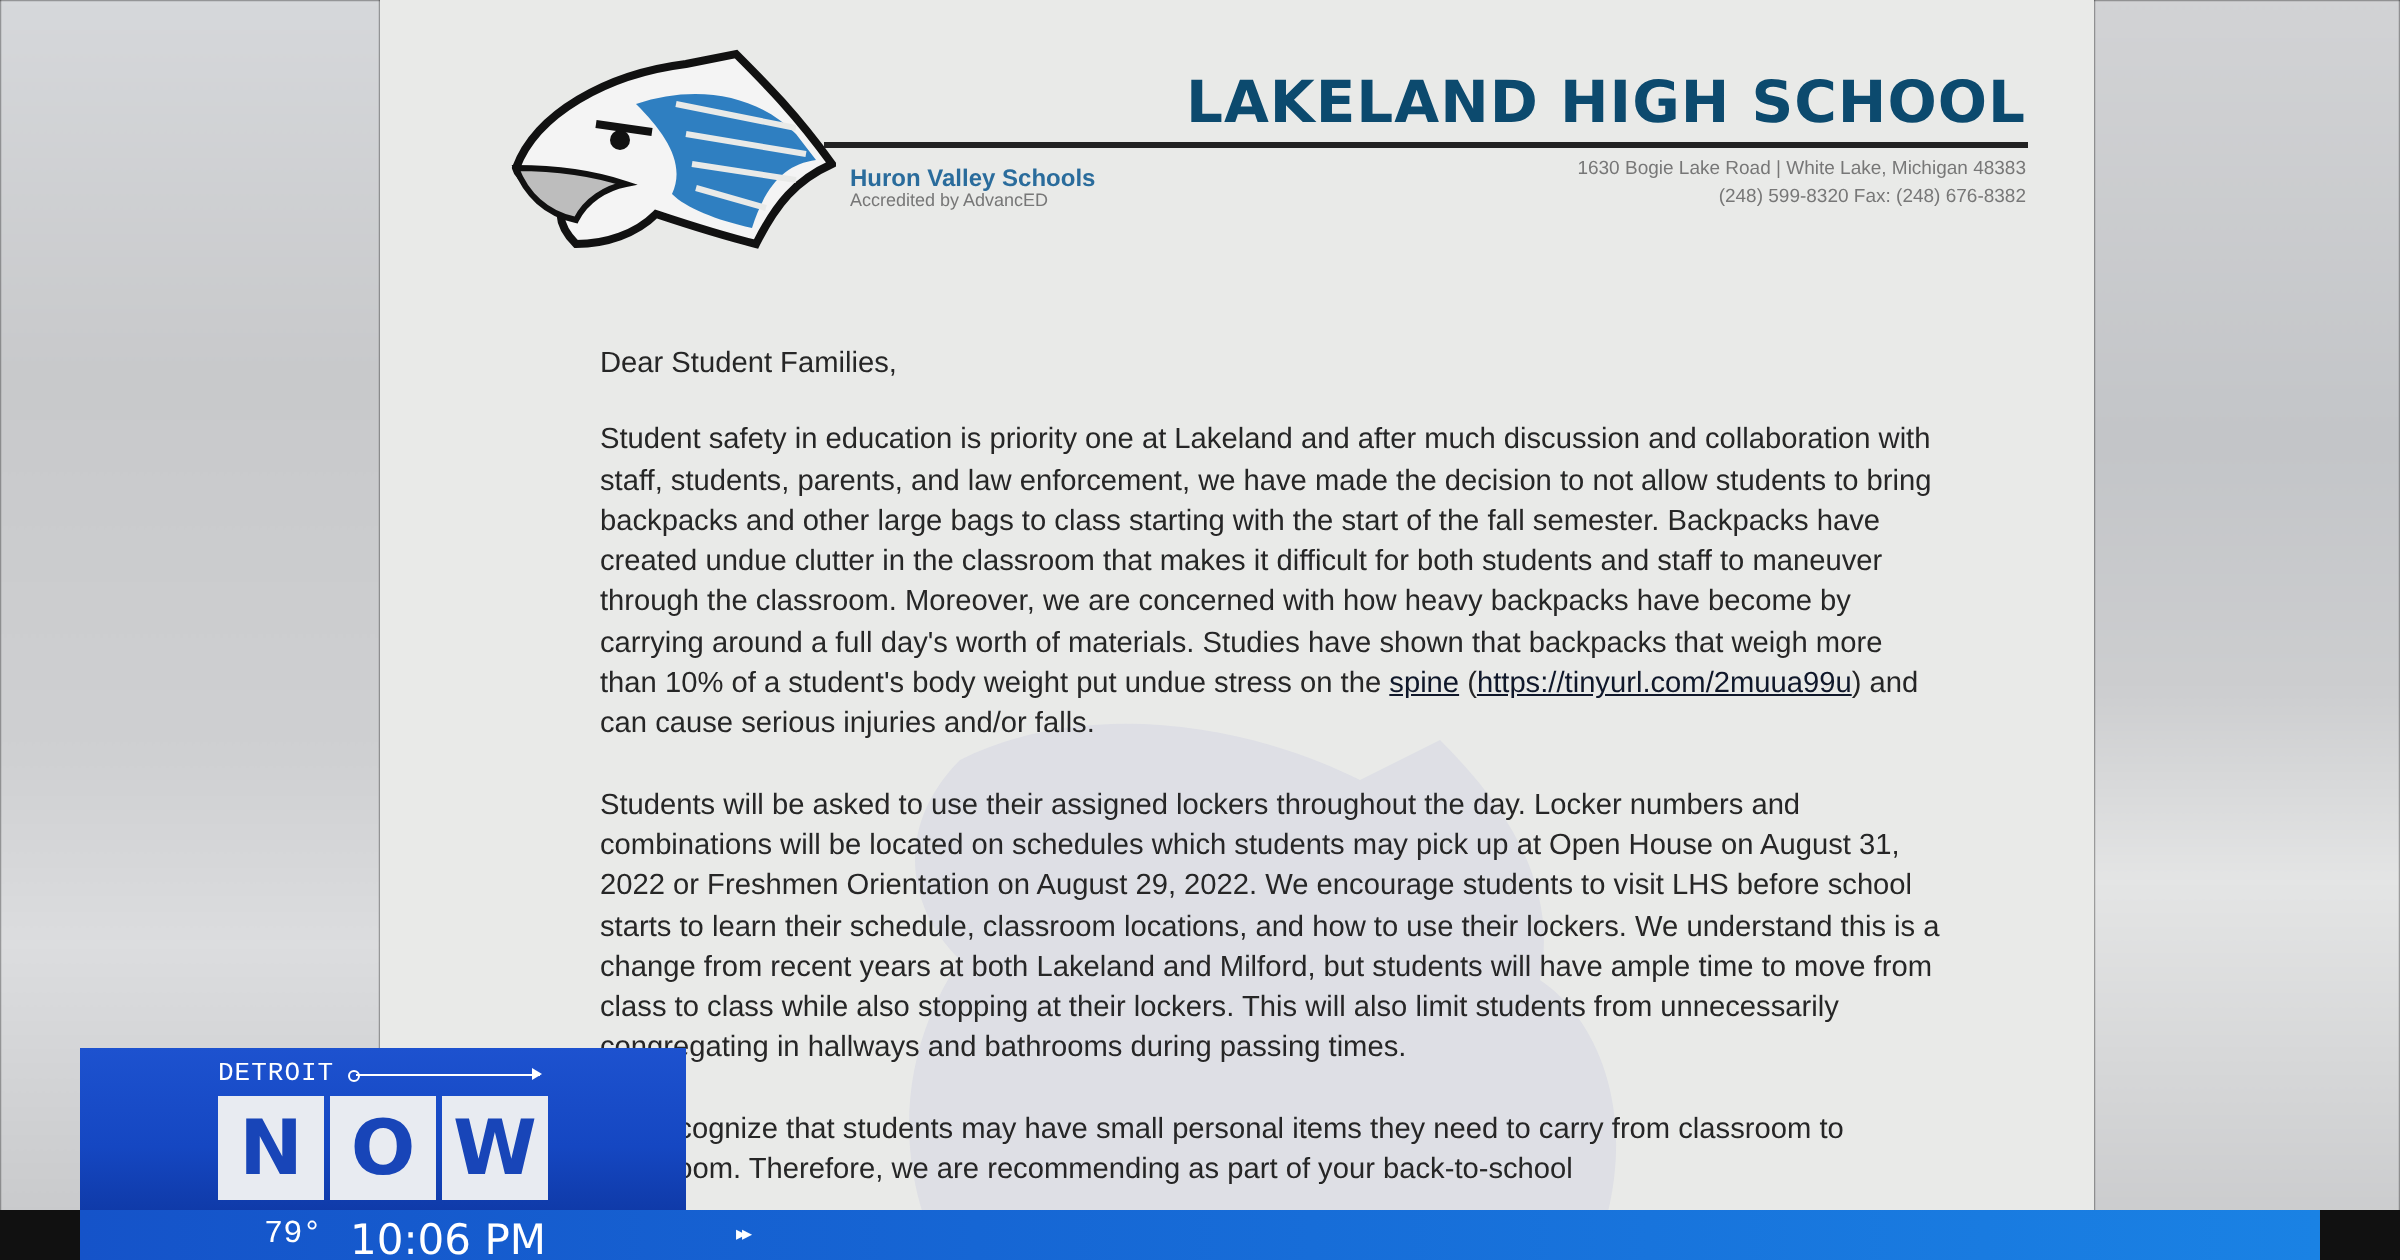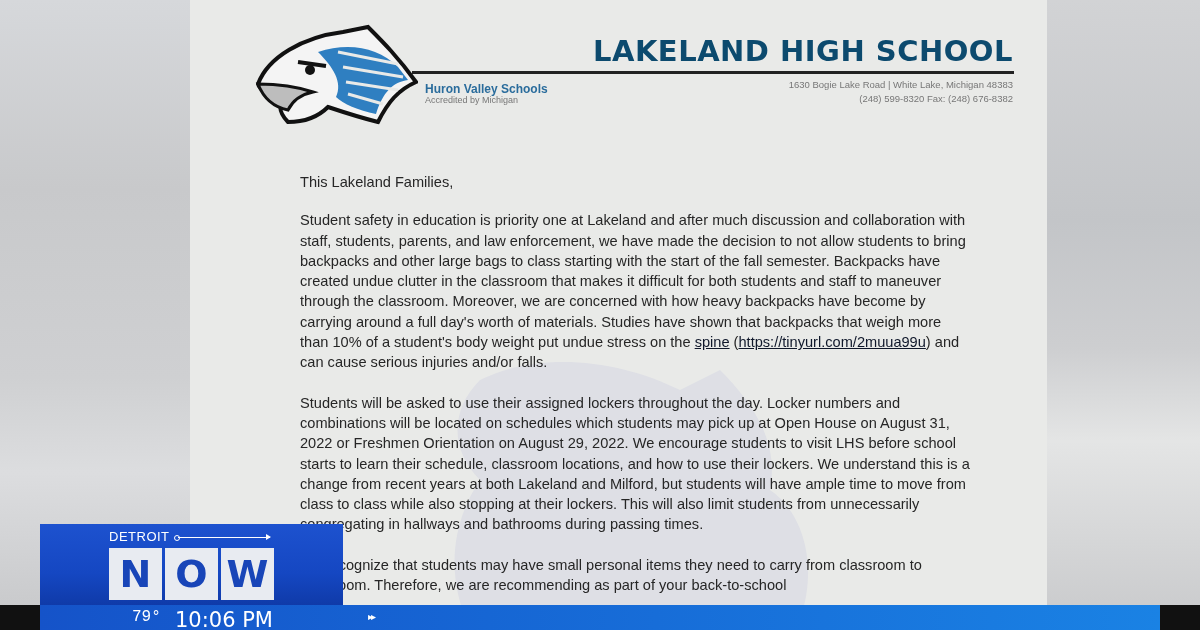--- a/index.html
+++ b/index.html
@@ -51,21 +51,21 @@
   .letter .salutation { margin-bottom: 18px; }
   .link { color: #0f172a; text-decoration: underline; }
 
   
   .dn-box {
     position: absolute; left: 40px; top: 524px; width: 303px; height: 82px;
     background: linear-gradient(180deg, #1d52cf 0%, #1547c2 60%, #0f3aa8 100%);
   }
   .dn-detroit {
     position: absolute; left: 69px; top: 5px; color: #fff; font-size: 13px; letter-spacing: 0.5px;
-    font-family: Liberation Sans, sans-serif;
+    font-family: Liberation Mono, monospace;
   }
   .dn-line { position: absolute; left: 138px; top: 13px; width: 92px; height: 1px; background: #fff; }
   .dn-line::before { content: ""; position: absolute; left: -4px; top: -2px; width: 4px; height: 4px; border: 1px solid #fff; border-radius: 50%; }
   .dn-line::after { content: ""; position: absolute; right: -1px; top: -3px; border-left: 5px solid #fff; border-top: 3px solid transparent; border-bottom: 3px solid transparent; }
   .dn-tiles { position: absolute; left: 69px; top: 24px; display: flex; gap: 3px; }
   .dn-tile {
     width: 53px; height: 52px; background: #e8ebf1;
     display: flex; align-items: center; justify-content: center;
     color: #1845b8; font-weight: bold; font-size: 38px; font-family: "DejaVu Sans", sans-serif;
   }
@@ -98,27 +98,27 @@
     <path d="M10 62 C 20 35, 55 15, 95 10 L 120 5 C 135 20, 150 35, 168 60 C 150 68, 140 80, 130 100 C 110 95, 95 90, 80 85 C 70 95, 55 100, 40 100 C 30 90, 30 80, 38 72 C 25 72, 12 70, 10 62 Z" fill="#f4f4f4" stroke="#111" stroke-width="4"></path>
     <path d="M70 30 C 100 20, 130 25, 150 45 L 160 58 C 145 60, 135 70, 128 92 C 110 88, 95 82, 88 75 C 95 60, 85 45, 70 30 Z" fill="#2f7fc1"></path>
     <path d="M90 30 L 150 42 M 95 45 L 155 55 M 98 60 L 150 68 M 100 72 L 135 82" stroke="#e9eae8" stroke-width="3"></path>
     <path d="M10 62 C 15 75, 25 85, 40 88 C 45 78, 55 72, 65 70 C 50 65, 30 62, 10 62 Z" fill="#bdbdbd" stroke="#111" stroke-width="3"></path>
     <circle cx="62" cy="48" r="5" fill="#111"></circle>
     <path d="M50 40 L 78 44" stroke="#111" stroke-width="4"></path>
   </svg>
 
   <div class="header-rule"></div>
   <div class="hv-name">Huron Valley Schools</div>
-  <div class="hv-accr">Accredited by Michigan</div>
+  <div class="hv-accr">Accredited by AdvancED</div>
   <div class="school-title">LAKELAND HIGH SCHOOL</div>
   <div class="addr1">1630 Bogie Lake Road | White Lake, Michigan 48383</div>
   <div class="addr2">(248) 599-8320 Fax: (248) 676-8382</div>
 
   <div class="letter">
-    <p class="salutation">This Lakeland Families,</p>
+    <p class="salutation">Dear Student Families,</p>
     <p><span>Student safety in education is priority one at Lakeland and after much discussion and collaboration with staff, students, parents, and law enforcement, we have made the decision to not allow students to bring backpacks and other large bags to class starting with the start of the fall semester. Backpacks have created undue clutter in the classroom that makes it difficult for both students and staff to maneuver through the classroom. Moreover, we are concerned with how heavy backpacks have become by carrying around a full day's worth of materials. Studies have shown that backpacks that weigh more than 10% of a student's body weight put undue stress on the </span><span class="link">spine</span><span> (</span><span class="link">https://tinyurl.com/2muua99u</span><span>) and can cause serious injuries and/or falls.</span></p>
     <p>Students will be asked to use their assigned lockers throughout the day. Locker numbers and combinations will be located on schedules which students may pick up at Open House on August 31, 2022 or Freshmen Orientation on August 29, 2022. We encourage students to visit LHS before school starts to learn their schedule, classroom locations, and how to use their lockers. We understand this is a change from recent years at both Lakeland and Milford, but students will have ample time to move from class to class while also stopping at their lockers. This will also limit students from unnecessarily congregating in hallways and bathrooms during passing times.</p>
     <p>We recognize that students may have small personal items they need to carry from classroom to classroom. Therefore, we are recommending as part of your back-to-school</p>
   </div>
 </div>
 
 <div class="dn-box">
   <div class="dn-detroit">DETROIT</div>
   <div class="dn-line"></div>
   <div class="dn-tiles">

